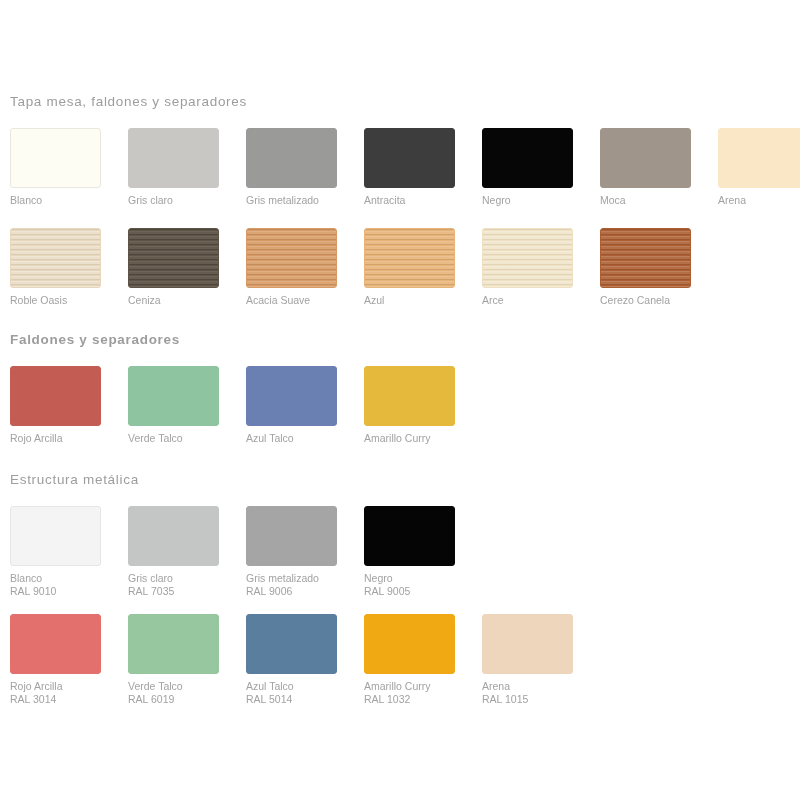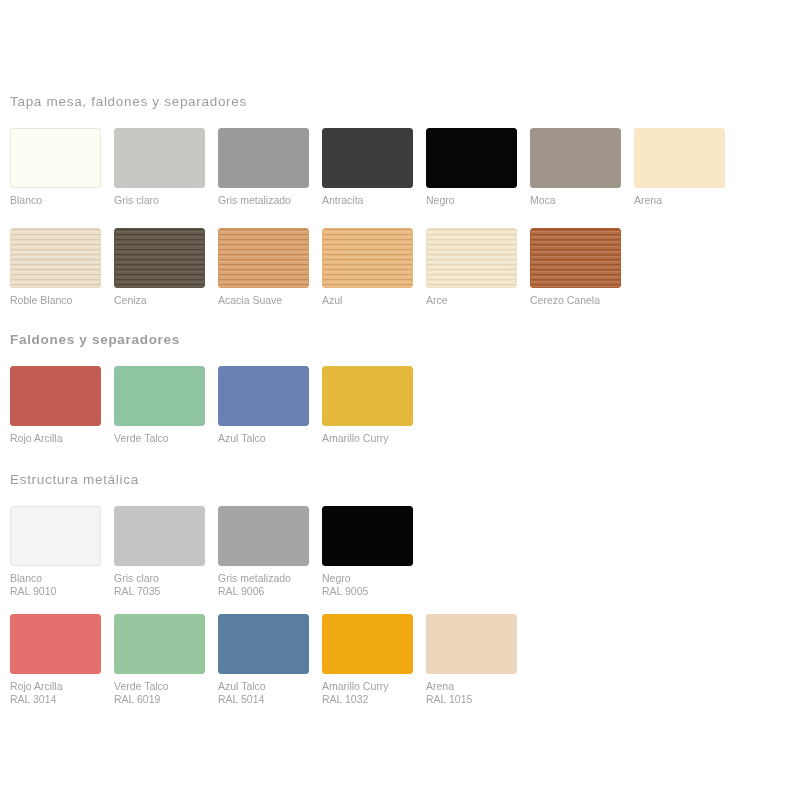--- a/index.html
+++ b/index.html
@@ -27,21 +27,21 @@
     font-weight: 400;
     margin: 0;
     padding: 0;
     line-height: 16px;
   }
   .swatch-row {
     display: flex;
     flex-wrap: nowrap;
   }
   .swatch-cell {
-    width: 104px;
+    width: 118px;
     box-sizing: border-box;
   }
   .swatch-chip {
     width: 91px;
     height: 60px;
     box-sizing: border-box;
     border-radius: 3px;
     position: relative;
     overflow: hidden;
   }
@@ -111,21 +111,21 @@
         <div class="swatch-chip" style="background: rgb(250, 231, 198); border: 1px solid rgb(250, 231, 198);"></div>
         <div class="swatch-label">Arena</div>
       </div>
     </div>
 
   <div class="swatch-row sec1-row2">
       <div class="swatch-cell">
         <div class="swatch-chip" style="background: rgb(230, 215, 189); border: 1px solid rgb(230, 215, 189);">
           <div class="grain" style="background-image: repeating-linear-gradient(0deg, rgba(255, 255, 255, 0.38) 0px, rgba(255, 255, 255, 0.38) 1px, rgba(0, 0, 0, 0) 1px, rgba(0, 0, 0, 0) 2px, rgba(0, 0, 0, 0.05) 2px, rgba(0, 0, 0, 0.05) 3px, rgba(255, 255, 255, 0.22) 3px, rgba(255, 255, 255, 0.22) 5px);"></div>
         </div>
-        <div class="swatch-label">Roble Blanco</div>
+        <div class="swatch-label">Roble Oasis</div>
       </div>
       <div class="swatch-cell">
         <div class="swatch-chip" style="background: rgb(93, 83, 70); border: 1px solid rgb(93, 83, 70);">
           <div class="grain" style="background-image: repeating-linear-gradient(0deg, rgba(255, 255, 255, 0.1) 0px, rgba(255, 255, 255, 0.1) 1px, rgba(0, 0, 0, 0) 1px, rgba(0, 0, 0, 0) 2px, rgba(0, 0, 0, 0.16) 2px, rgba(0, 0, 0, 0.16) 3px, rgba(255, 255, 255, 0.05) 3px, rgba(255, 255, 255, 0.05) 5px);"></div>
         </div>
         <div class="swatch-label">Ceniza</div>
       </div>
       <div class="swatch-cell">
         <div class="swatch-chip" style="background: rgb(215, 154, 100); border: 1px solid rgb(215, 154, 100);">
           <div class="grain" style="background-image: repeating-linear-gradient(0deg, rgba(255, 255, 255, 0.2) 0px, rgba(255, 255, 255, 0.2) 1px, rgba(0, 0, 0, 0) 1px, rgba(0, 0, 0, 0) 2px, rgba(0, 0, 0, 0.09) 2px, rgba(0, 0, 0, 0.09) 3px, rgba(255, 255, 255, 0.1) 3px, rgba(255, 255, 255, 0.1) 5px);"></div>

